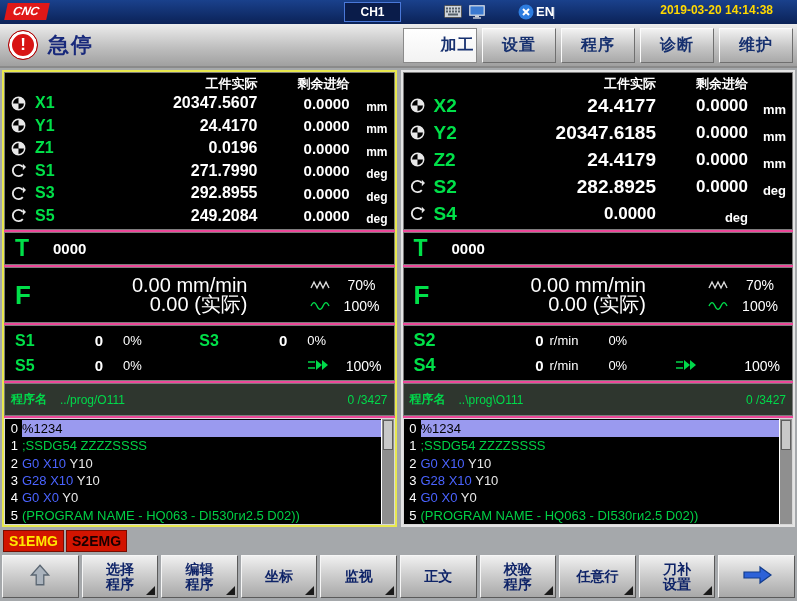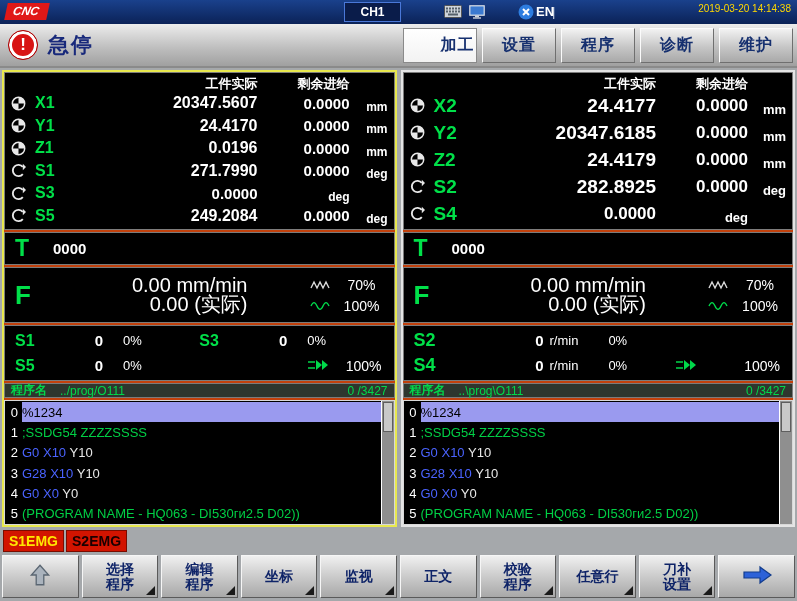--- a/index.html
+++ b/index.html
@@ -11,39 +11,39 @@
   .topbar{height:24px;flex:none;background:linear-gradient(#1a418c,#0b2257);position:relative;color:#fff;}
   .logo{position:absolute;left:6px;top:3px;background:#e01818;color:#fff;font-weight:bold;font-style:italic;
         font-size:12px;line-height:17px;padding:0 9px 0 7px;transform:skewX(-12deg);}
   .channel-box{position:absolute;left:344px;top:2px;width:57px;height:20px;background:#0a1c4a;
         border:1px solid #4a78d8;color:#fff;font-size:12px;font-weight:bold;
         display:flex;align-items:center;justify-content:center;cursor:pointer;}
   .tb-abs{position:absolute;display:flex;align-items:center;}
   .tb-kb{left:444px;top:5px;} .tb-mon{left:469px;top:5px;} .tb-close{left:518px;top:4px;cursor:pointer;}
   .tb-sep{left:552px;top:4px;color:#cfd6e4;font-size:13px;}
   .tb-lang{left:536px;top:4px;font-size:13px;font-weight:bold;color:#fff;}
-  .tb-datetime{position:absolute;right:6px;top:3px;font-size:10px;font-weight:normal;color:#ffd800;}
+  .tb-datetime{position:absolute;right:24px;top:3px;font-size:12px;font-weight:bold;color:#ffd800;}
 
   
   .statusbar{height:44px;flex:none;background:linear-gradient(#ececec,#bcbcbc 60%,#a0a0a0);
         border-bottom:2px solid #8a8a8a;display:flex;align-items:center;}
   .estop-icon{width:30px;height:30px;border-radius:50%;background:#d81414;box-shadow:inset 0 0 0 3px #fff;
         border:1px solid #a00;margin-left:8px;display:flex;align-items:center;justify-content:center;
         color:#fff;font-weight:bold;font-size:17px;flex:none;}
   .estop-label{color:#18297b;font-size:21px;font-weight:bold;margin-left:10px;letter-spacing:2px;}
   .tabs{margin-left:auto;display:flex;gap:5px;padding-right:4px;}
   .tab{width:74px;height:35px;display:flex;align-items:center;justify-content:center;font-size:16px;
         font-weight:bold;color:#16306f;letter-spacing:1px;cursor:pointer;
         background:linear-gradient(#f2f2f2,#c6c6c6 55%,#a9a9a9);
         border:1px solid #6f6f6f;border-top-color:#fbfbfb;border-left-color:#fbfbfb;}
   .tab.active{background:linear-gradient(#ffffff,#f2f2f2);border:1px solid #8a8a8a;padding-left:35px;}
 
   
   .main{flex:1;display:flex;gap:4px;padding:2px;min-height:0;}
-  .panel{flex:1;display:flex;flex-direction:column;gap:2px;min-width:0;background:#c2410c;}
+  .panel{flex:1;display:flex;flex-direction:column;gap:2px;min-width:0;background:#ec4899;}
   .panel.p0{border:2px solid #e8e84e;}
   .panel.p1{border:2px solid #e4e4e4;}
   .blk{background:#000;border:1px solid #7c7c7c;}
 
   .axes{height:158px;flex:none;display:flex;flex-direction:column;padding:2px 6px 2px 4px;}
   .axes-header,.axis-row{display:grid;grid-template-columns:26px 42px 1fr 92px 38px;align-items:center;}
   .axes-header{color:#fff;font-weight:bold;font-size:13px;height:17px;}
   .h-actual{grid-column:3;text-align:right;}
   .h-remain{grid-column:4;text-align:right;}
   .axis-row{flex:1;}
@@ -74,21 +74,21 @@
   .sp-pct{color:#fff;font-size:13px;margin-left:20px;}
   .sp-rapid{display:flex;align-items:center;justify-content:flex-end;gap:8px;padding-right:2px;}
   .sp-rapid .sp-pct{margin-left:0;font-size:14px;width:44px;text-align:right;}
   .s-rows{display:flex;flex-direction:column;padding:2px 10px;}
   .sp-row{flex:1;display:flex;align-items:center;}
   .sp-row .sp-rapid{margin-left:auto;}
   .p1 .sp-name{font-size:18px;width:46px;}
   .p1 .sp-val{width:84px;}
   .p1 .sp-pct{margin-left:30px;}
 
-  .prog-header{height:15px;flex:none;background:#2e362e;border:1px solid #7c7c7c;display:flex;
+  .prog-header{height:33px;flex:none;background:#2e362e;border:1px solid #7c7c7c;display:flex;
         align-items:center;font-size:12px;padding:0 6px;}
   .ph-label{color:#00d84a;font-weight:bold;}
   .ph-path{color:#00d84a;margin-left:13px;}
   .ph-counter{margin-left:auto;color:#00d84a;}
 
   .prog-area{flex:1;background:#000;border:1px solid #d8d8d8;position:relative;min-height:0;}
   .prog-list{position:absolute;top:0;left:0;bottom:0;right:13px;padding:1px 0 0 2px;display:flex;flex-direction:column;}
   .pline{flex:1;display:flex;align-items:center;font-size:13px;color:#fff;min-height:0;cursor:default;}
   .lnum{width:11px;text-align:right;margin-right:4px;flex:none;}
   .ltext{flex:1;align-self:stretch;display:flex;align-items:center;white-space:pre;overflow:hidden;}
@@ -235,20 +235,21 @@
           <span class="axunit">deg</span>
         </div>
         <div class="axis-row">
           <span class="axicon">
               <svg width="15" height="15" viewBox="0 0 16 16">
                 <path d="M12.6 11.8 A6 6 0 1 1 12.6 4.2" fill="none" stroke="#e8e8e8" stroke-width="2"></path>
                 <path d="M12.6 0.8 L12.6 7.6 L16 4.2 Z" fill="#e8e8e8"></path>
               </svg>
             </span>
           <span class="axname">S3</span>
+          <span class="axval">292.8955</span>
           <span class="axrem">0.0000</span>
           <span class="axunit">deg</span>
         </div>
         <div class="axis-row">
           <span class="axicon">
               <svg width="15" height="15" viewBox="0 0 16 16">
                 <path d="M12.6 11.8 A6 6 0 1 1 12.6 4.2" fill="none" stroke="#e8e8e8" stroke-width="2"></path>
                 <path d="M12.6 0.8 L12.6 7.6 L16 4.2 Z" fill="#e8e8e8"></path>
               </svg>
             </span>

